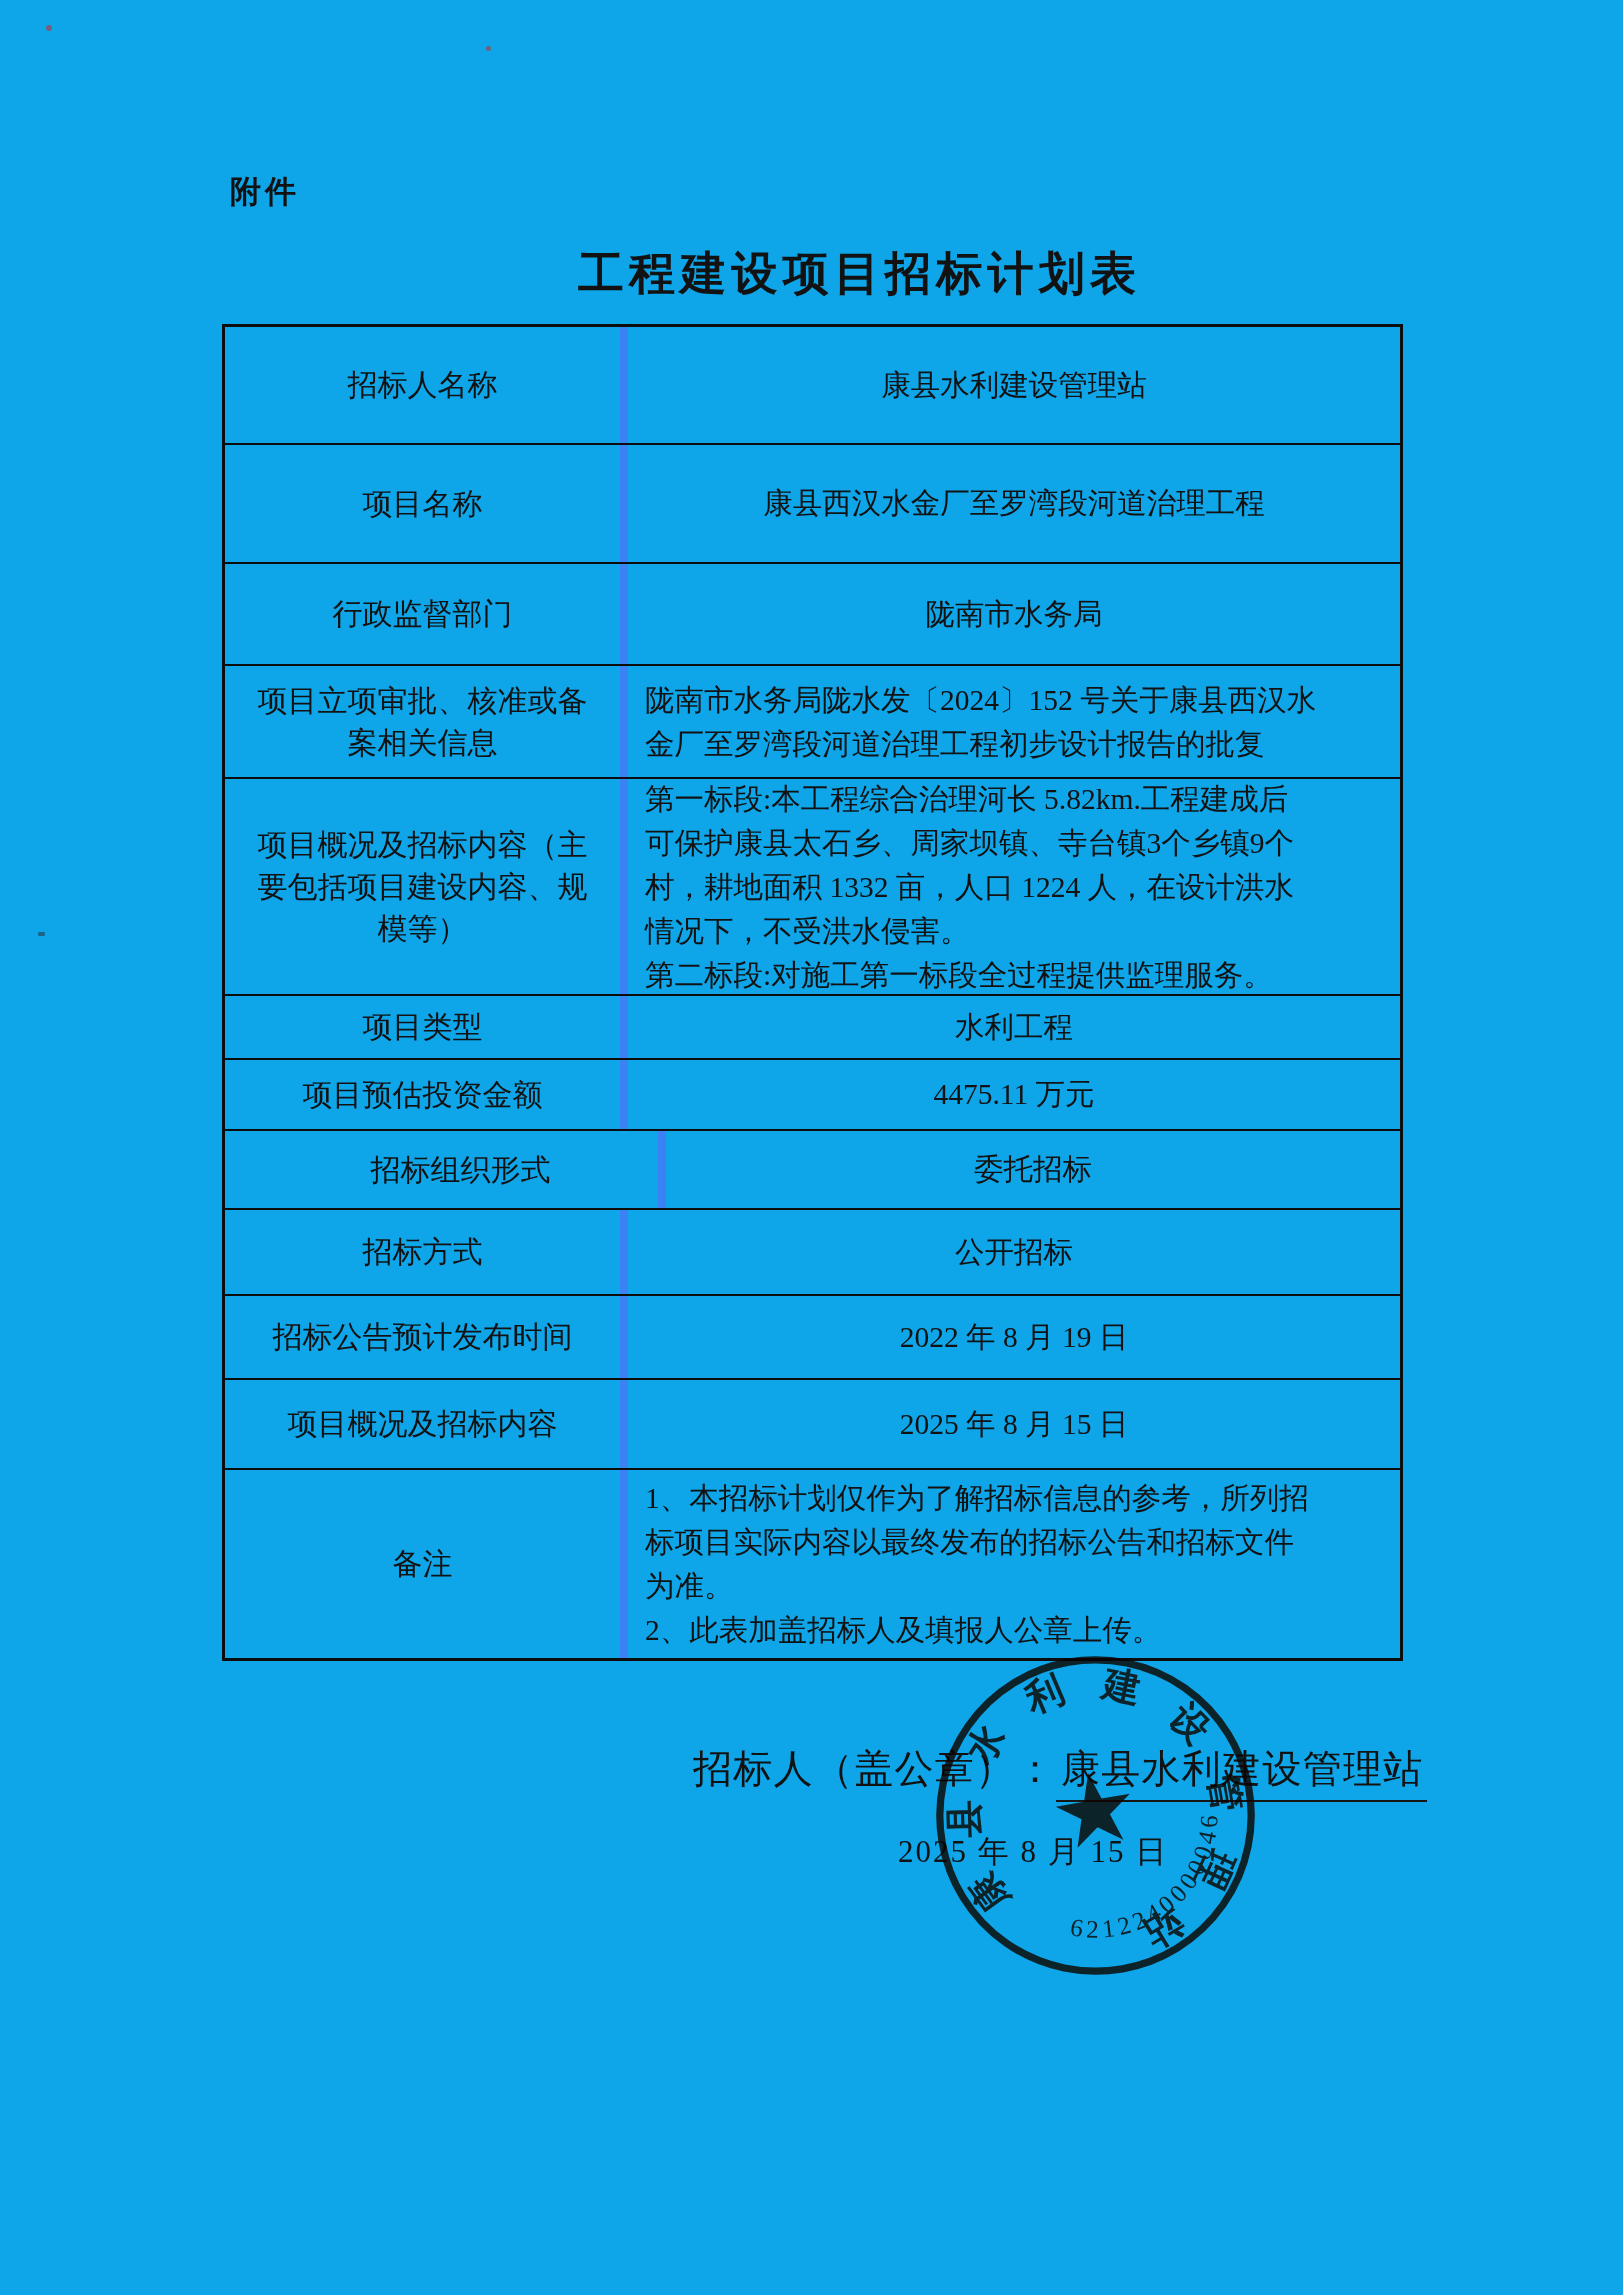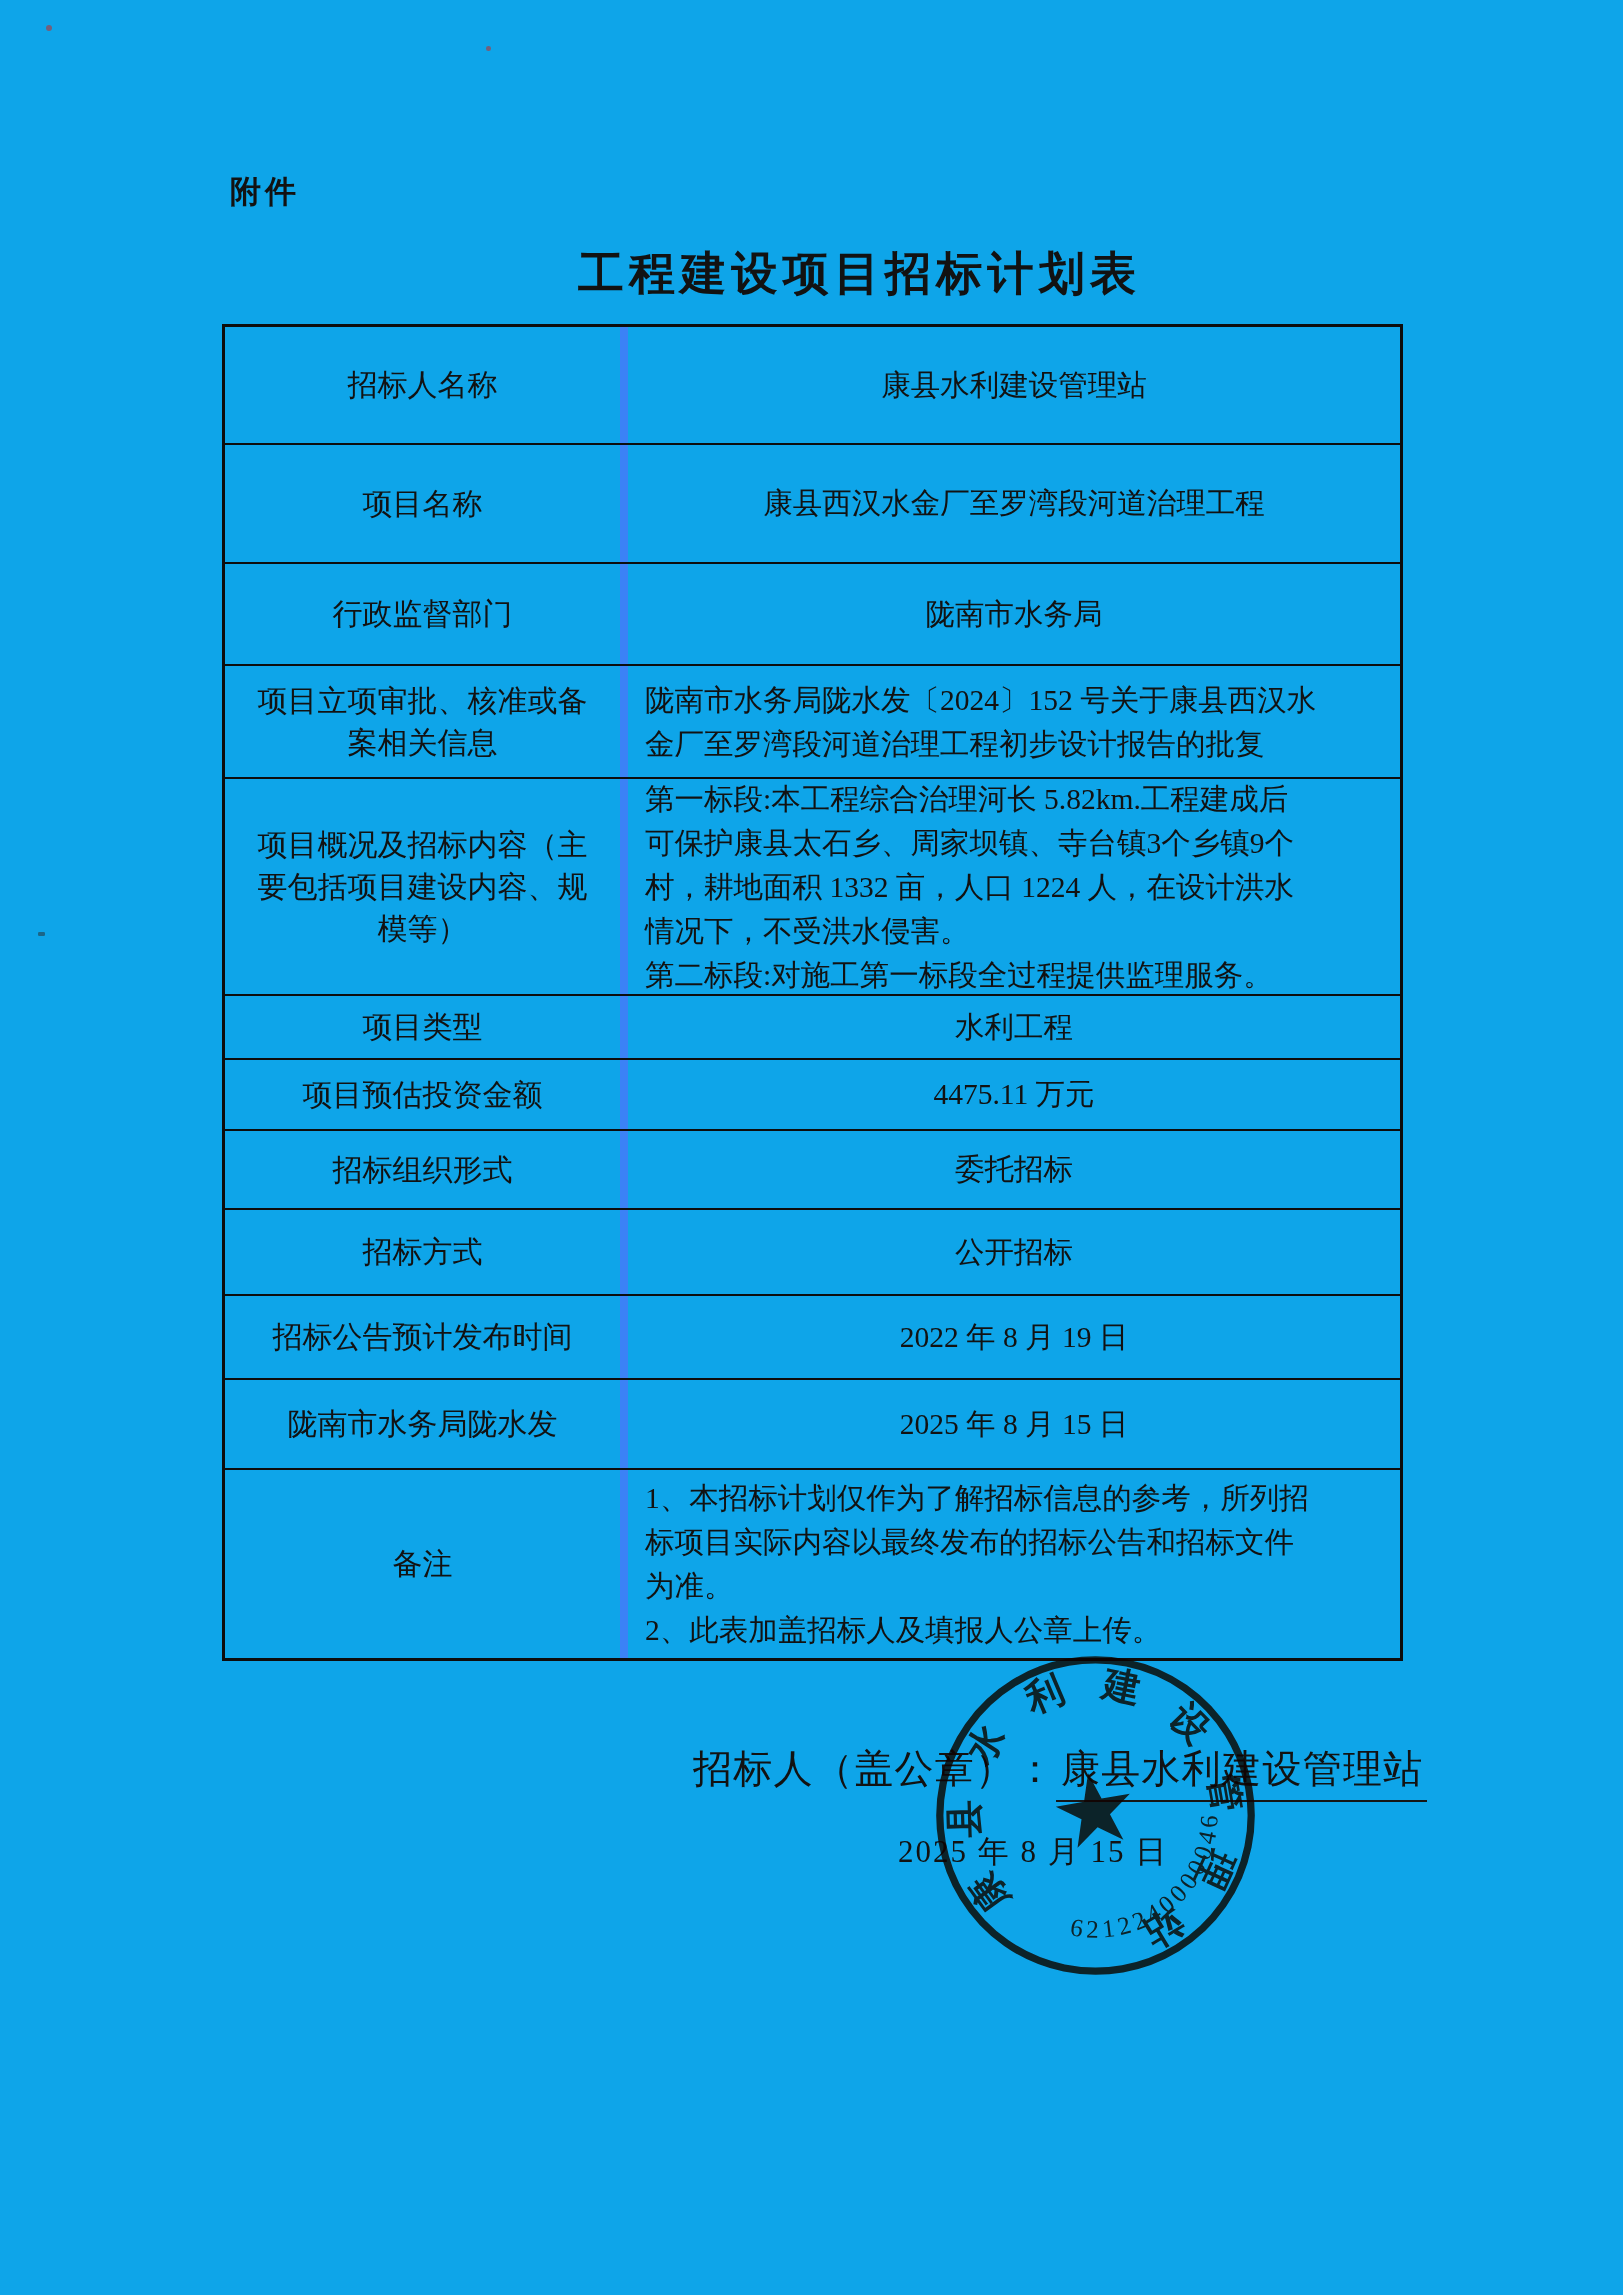--- a/index.html
+++ b/index.html
@@ -118,34 +118,34 @@
 第二标段:对施工第一标段全过程提供监理服务。</div>
     </div>
     <div class="row" style="height:62px;">
       <div class="lc">项目类型</div>
       <div class="vc">水利工程</div>
     </div>
     <div class="row" style="height:69px;">
       <div class="lc">项目预估投资金额</div>
       <div class="vc">4475.11 万元</div>
     </div>
-    <div class="row" style="height:77px;">
+    <div class="row" style="height:77px;padding-left:38px;">
       <div class="lc">招标组织形式</div>
       <div class="vc">委托招标</div>
     </div>
     <div class="row" style="height:84px;">
       <div class="lc">招标方式</div>
       <div class="vc">公开招标</div>
     </div>
     <div class="row" style="height:82px;">
       <div class="lc">招标公告预计发布时间</div>
       <div class="vc">2022 年 8 月 19 日</div>
     </div>
     <div class="row" style="height:88px;">
-      <div class="lc">陇南市水务局陇水发</div>
+      <div class="lc">项目概况及招标内容</div>
       <div class="vc">2025 年 8 月 15 日</div>
     </div>
     <div class="row" style="height:188px;">
       <div class="lc">备注</div>
       <div class="vc para">1、本招标计划仅作为了解招标信息的参考，所列招
 标项目实际内容以最终发布的招标公告和招标文件
 为准。
 2、此表加盖招标人及填报人公章上传。</div>
     </div>
   </div>

